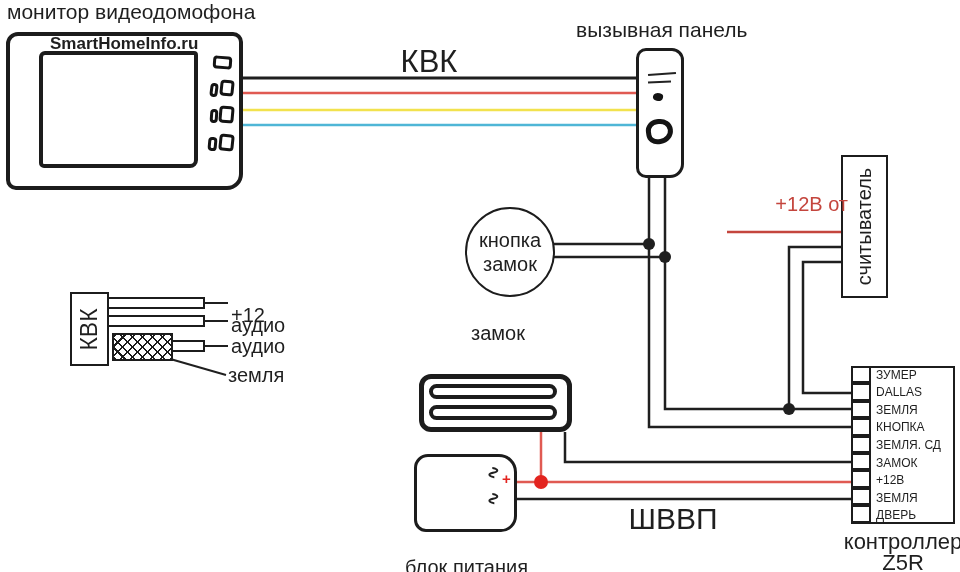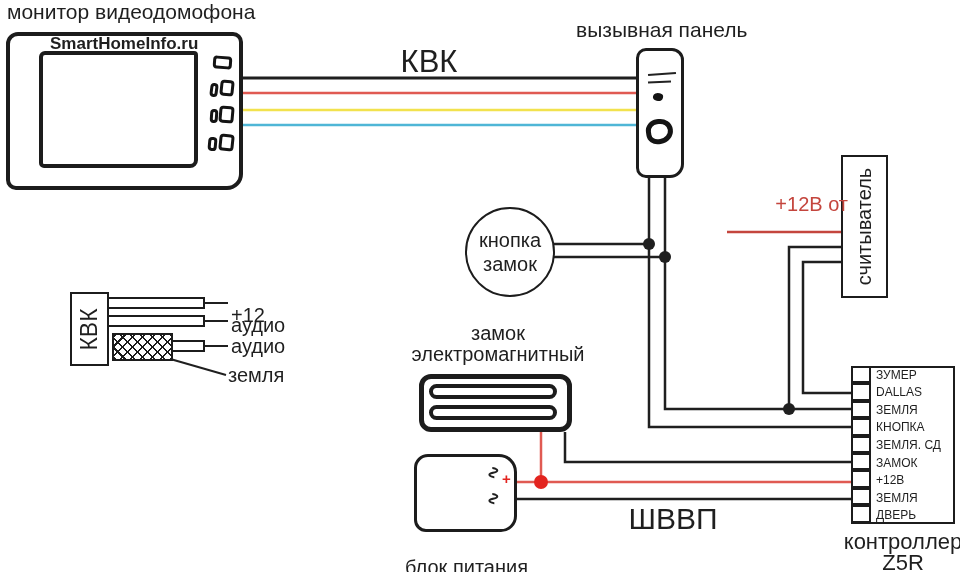--- a/index.html
+++ b/index.html
@@ -113,21 +113,20 @@
   <div class="cam"></div>
   <div class="ring"></div>
 
   <div class="exitbtn">
     <span>кнопка</span>
     <span>замок</span>
   </div>
 
   <div class="lbl center" style="left:398px;top:323px;width:200px;font-size:20px;line-height:21px;white-space:normal;">
     <span>замок</span><br>
-    <span>электромагнитный</span>
   </div>
   <div class="box lock"></div>
   <div class="slot" style="left:429px;top:384px;width:128px;height:15px;"></div>
   <div class="slot" style="left:429px;top:405px;width:128px;height:15px;"></div>
 
   <div class="box psu"></div>
   <div class="psu-glyph" style="left:486px;top:462px;">∿</div>
   <div class="psu-glyph" style="left:486px;top:488px;">∿</div>
   <div class="psu-plus" style="left:502px;top:470px;color:var(--dot-red);">+</div>
   <div class="lbl center" style="left:404px;top:536px;width:125px;font-size:20px;margin-top:20px;">блок питания</div>

